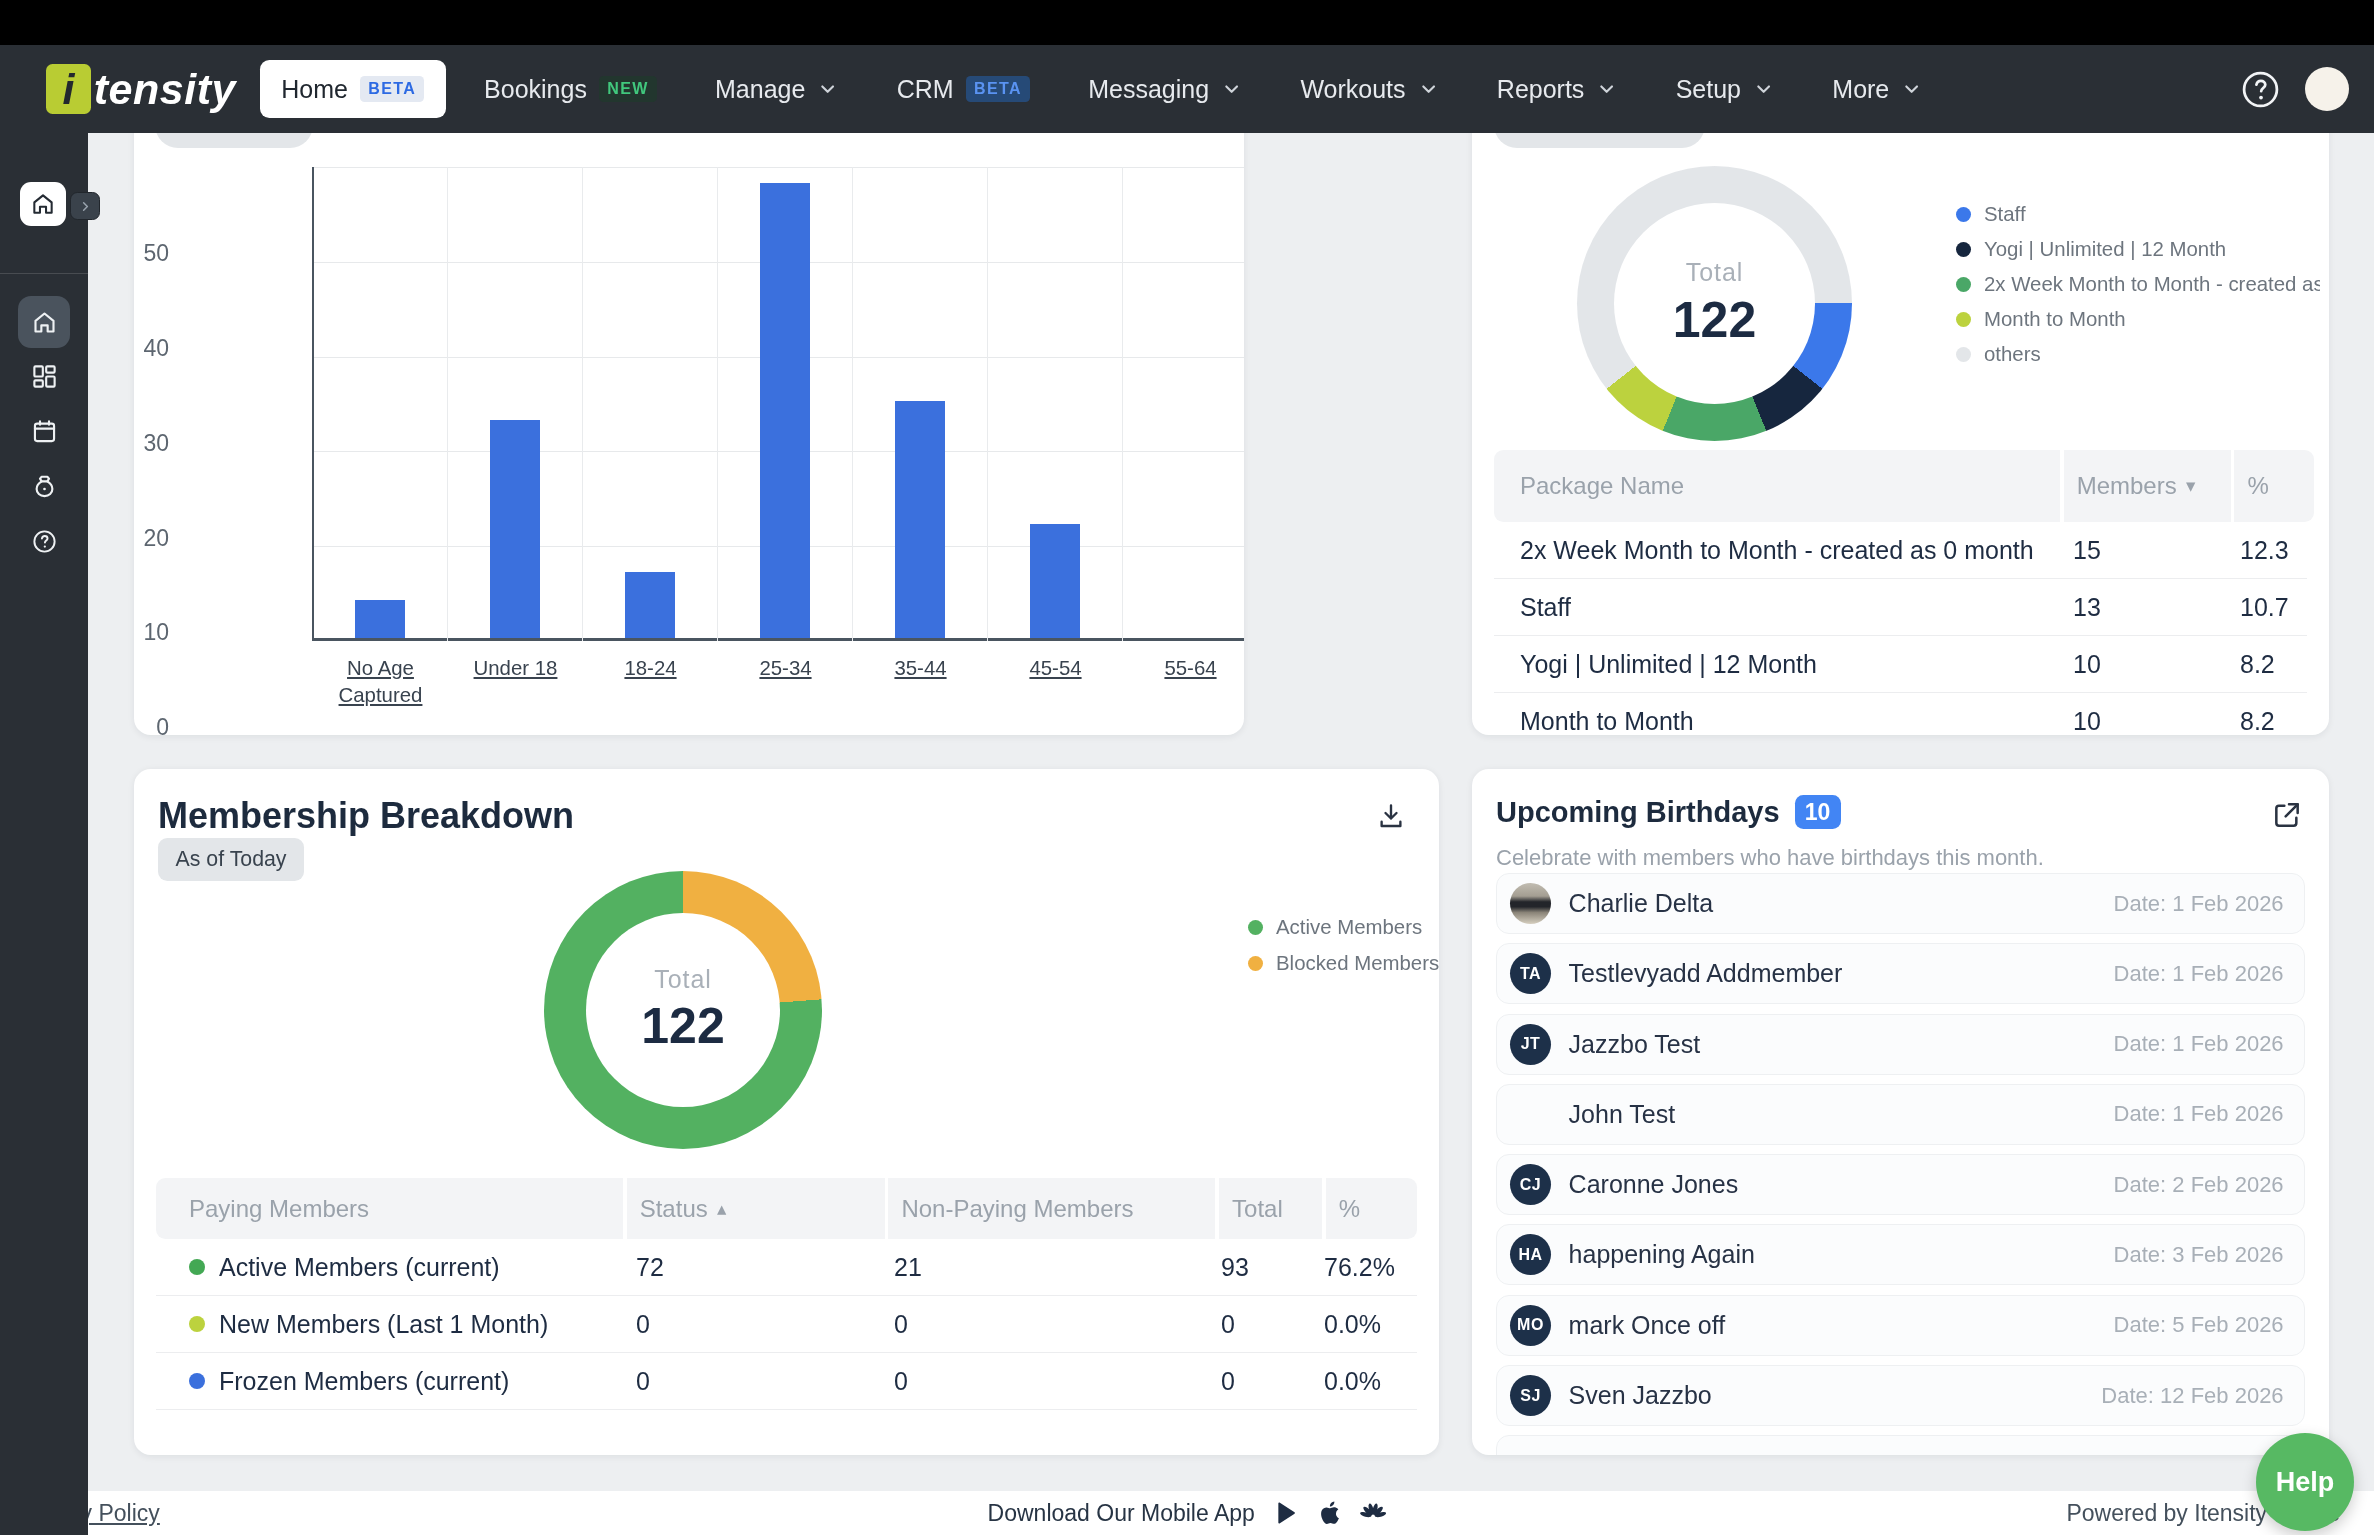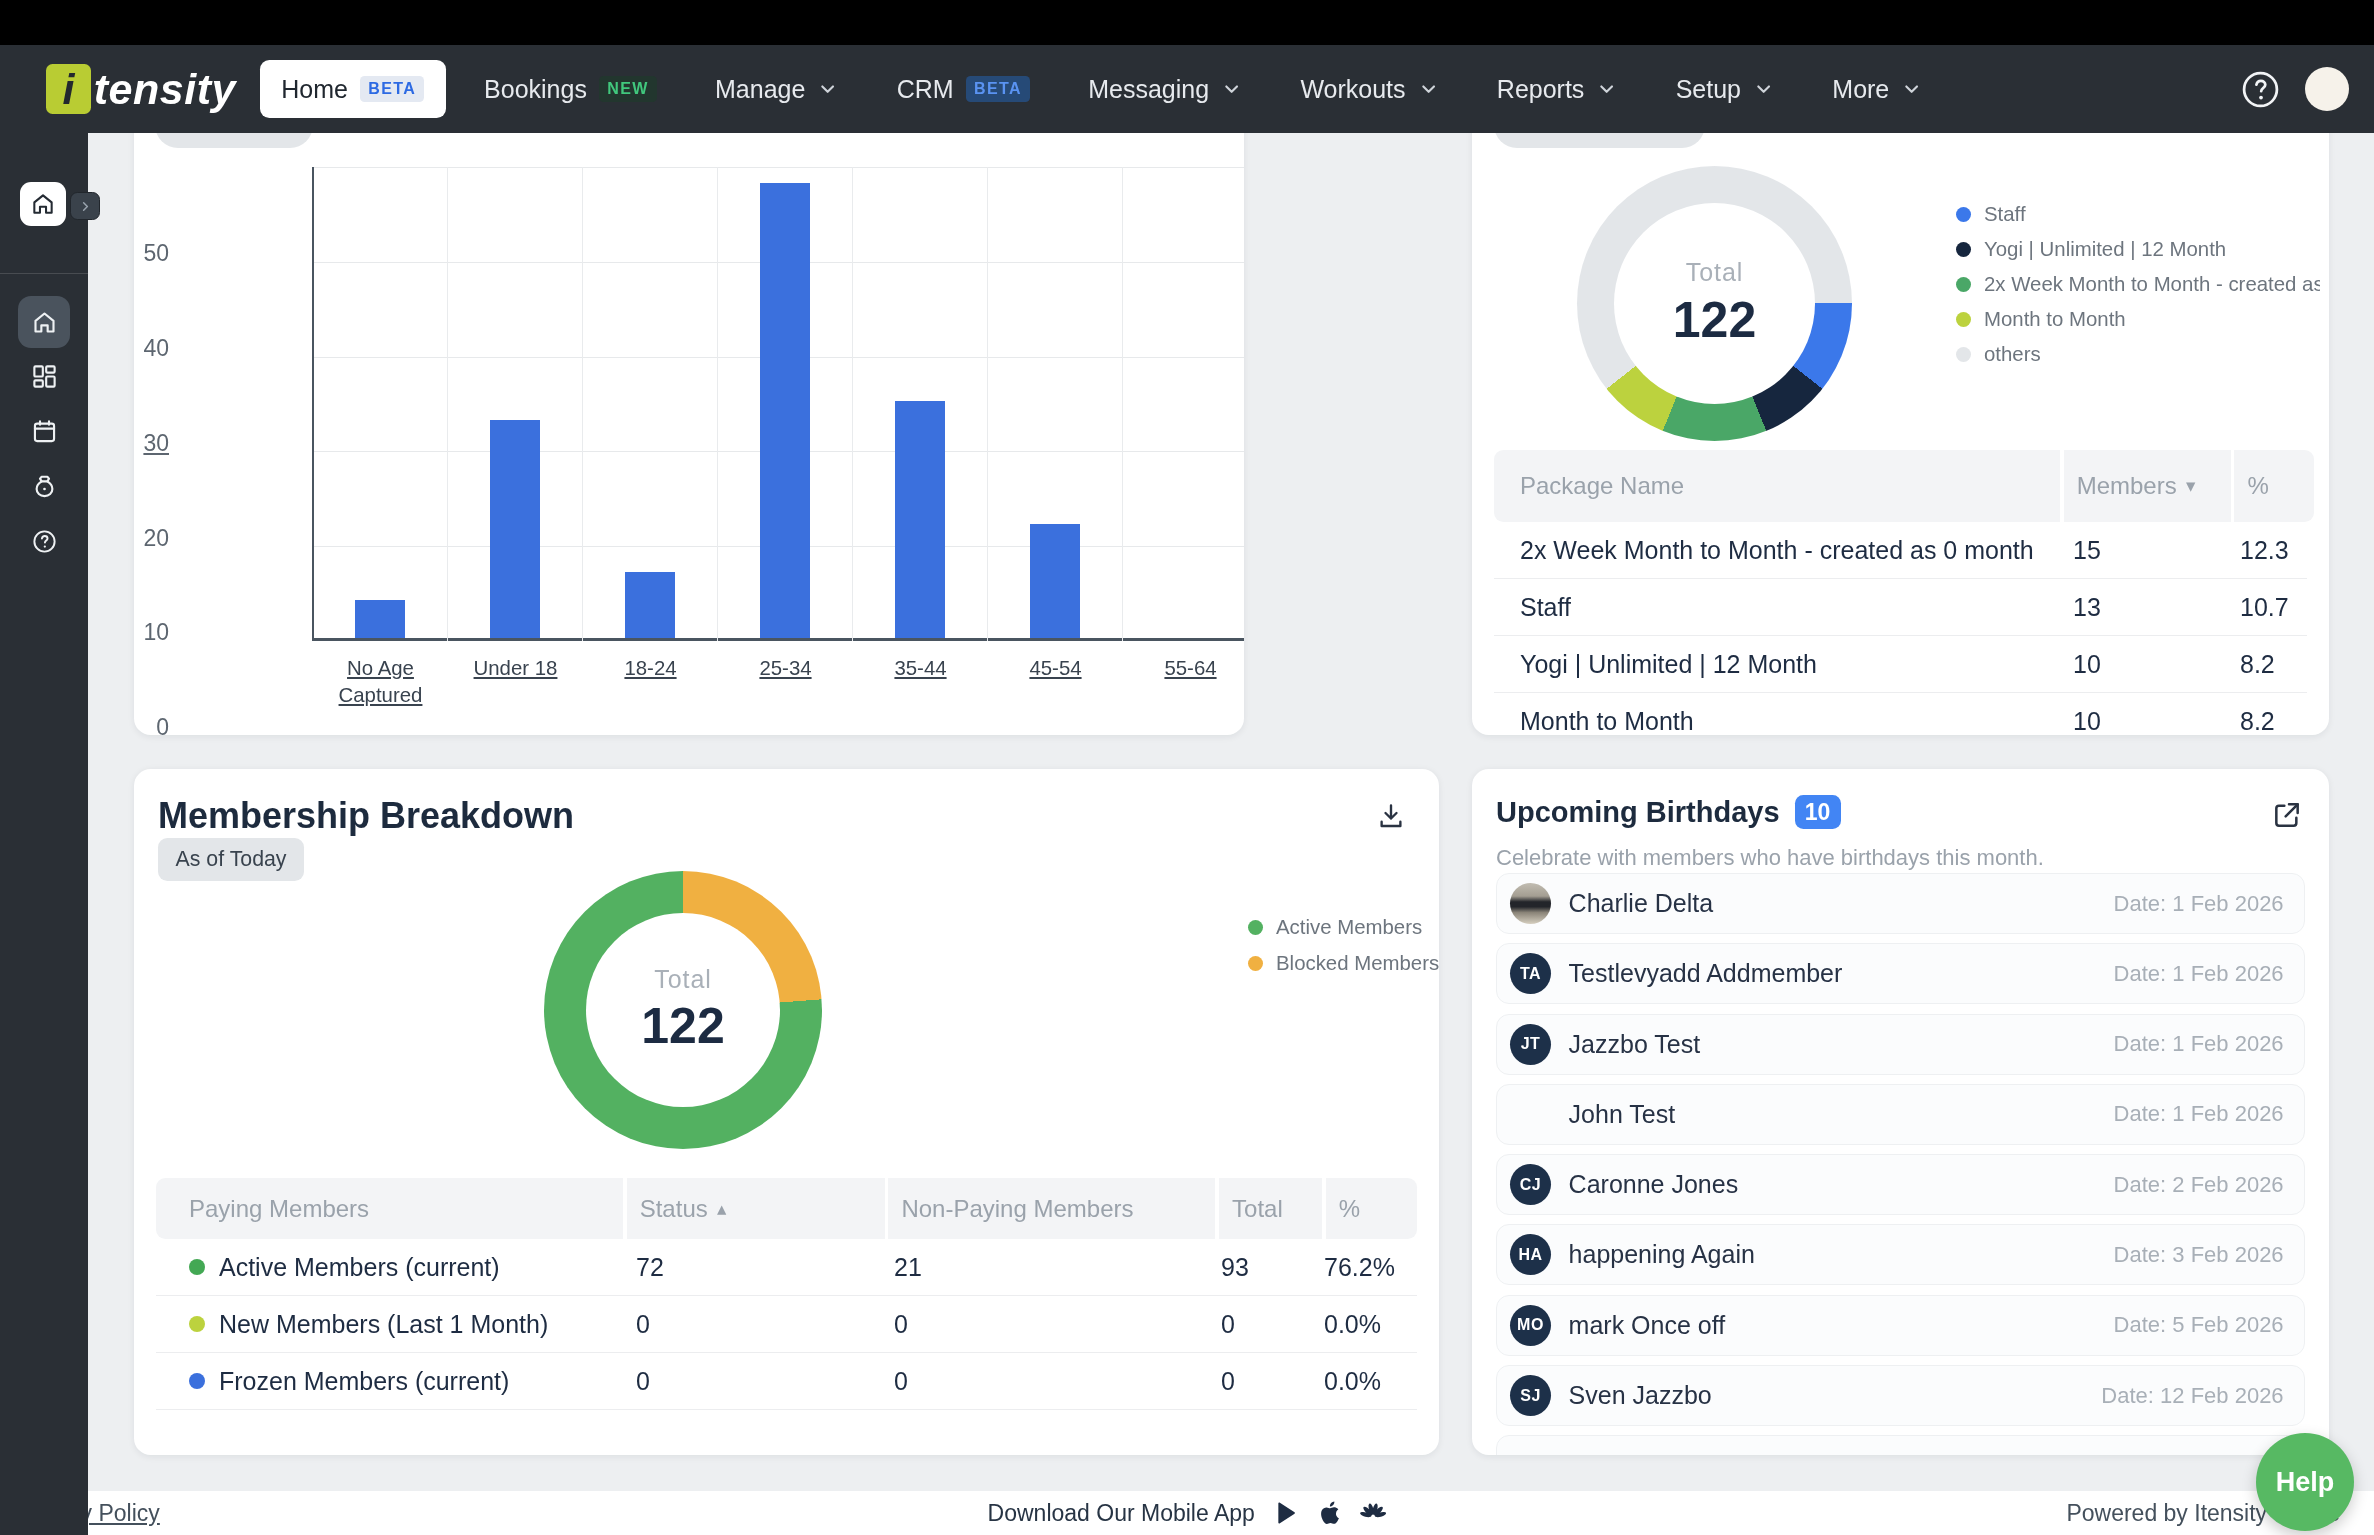--- a/index.html
+++ b/index.html
@@ -255,21 +255,21 @@
   <section class="card card1">
     <div class="chip chip1"></div>
     <div class="bar-legend">
       <span class="dot" style="background:#3b70dd"></span>
       <span class="bar-legend-label">Memberships</span>
     </div>
     <div class="ylabels">
         <div class="ylabel" style="top: 547px;">0</div>
         <div class="ylabel" style="top: 452px;">10</div>
         <div class="ylabel" style="top: 358px;">20</div>
-        <div class="ylabel" style="top: 263px; text-decoration: underline;">30</div>
+        <div class="ylabel" style="top: 263px;">30</div>
         <div class="ylabel" style="top: 168px;">40</div>
         <div class="ylabel" style="top: 73px;">50</div>
       </div>
     <div class="plot">
         <div class="gridline baseline" style="top: 471px;"></div>
         <div class="gridline" style="top: 379px;"></div>
         <div class="gridline" style="top: 284px;"></div>
         <div class="gridline" style="top: 190px;"></div>
         <div class="gridline" style="top: 95px;"></div>
         <div class="gridline" style="top: 0px;"></div>

